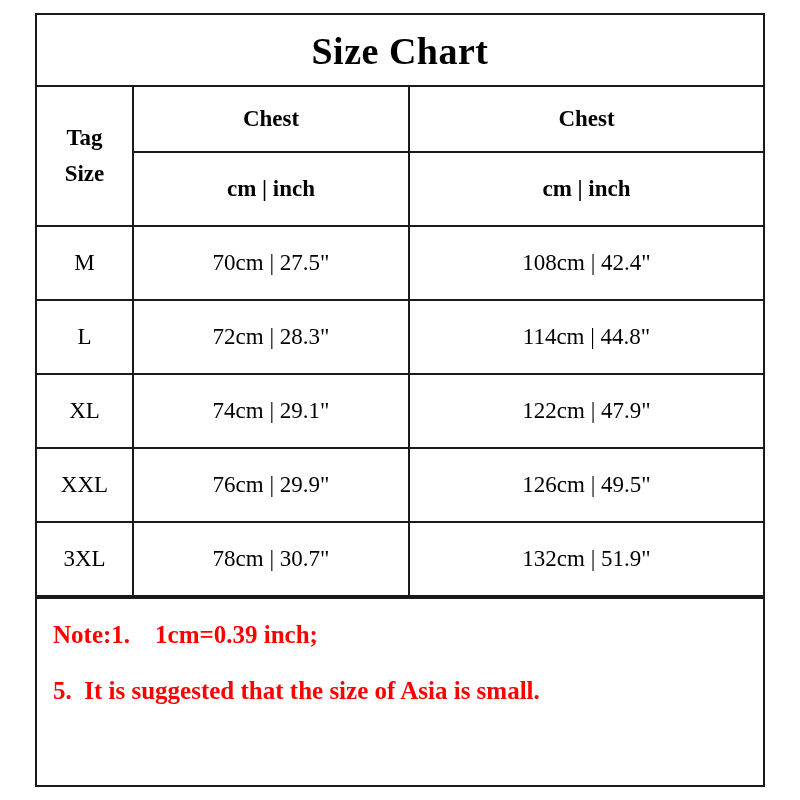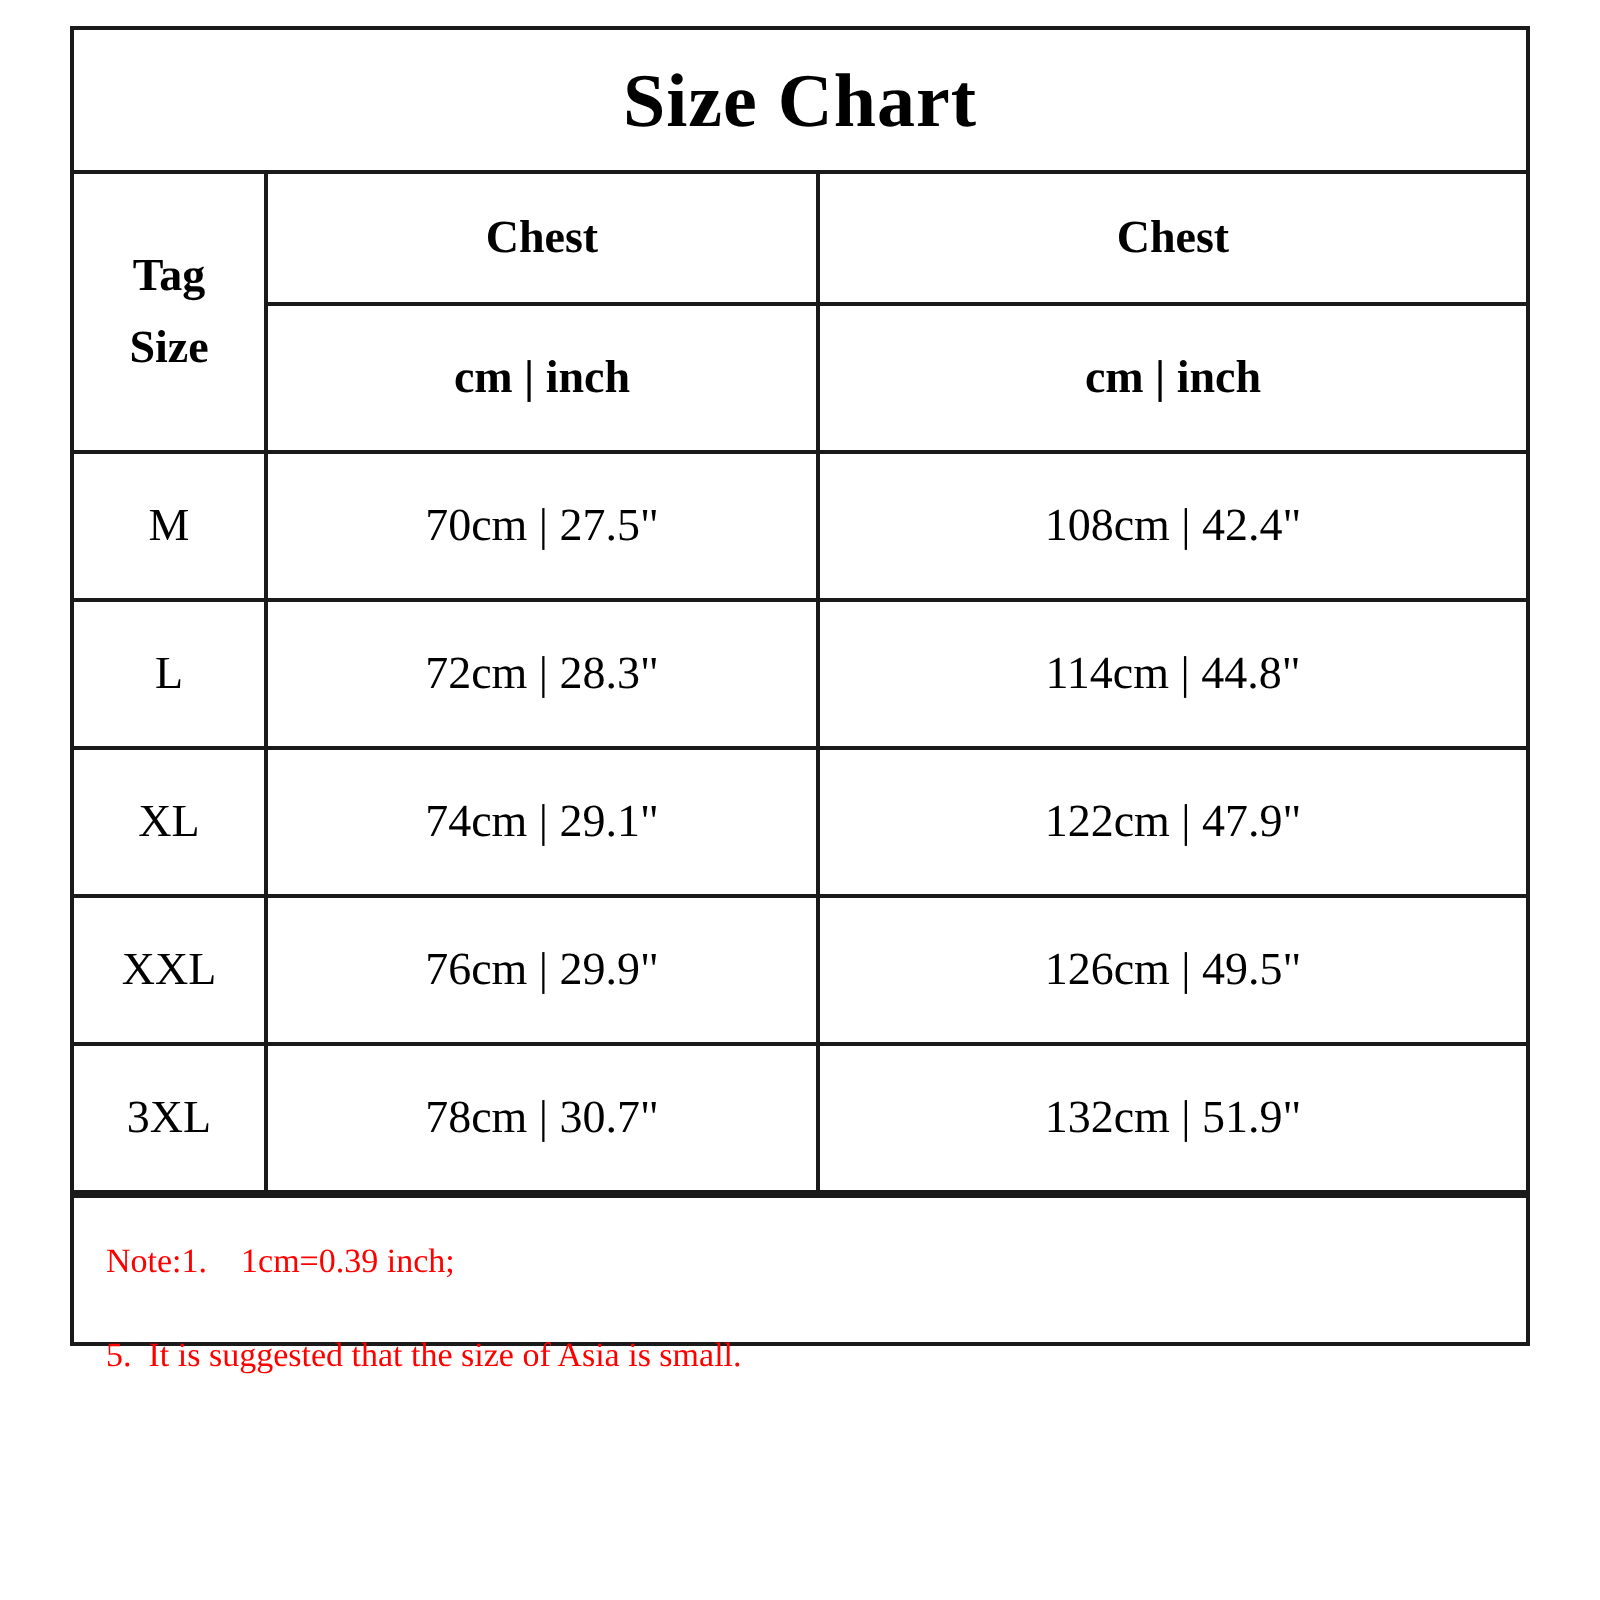--- a/index.html
+++ b/index.html
@@ -19,21 +19,21 @@
     width: 800px;
     height: 800px;
     background: #ffffff;
     box-sizing: border-box;
   }
   .chart-frame {
     position: absolute;
     left: 35px;
     top: 13px;
     width: 730px;
-    height: 660px;
+    height: 774px;
     border: 2px solid #1a1a1a;
     box-sizing: border-box;
     background: #ffffff;
     display: flex;
     flex-direction: column;
   }
   .chart-title {
     height: 72px;
     line-height: 72px;
     text-align: center;
@@ -82,22 +82,23 @@
   .body-row td {
     height: 72px;
     font-size: 25px;
   }
   .notes {
     flex: 1;
     border-top: 2px solid #1a1a1a;
     padding: 22px 24px 0 16px;
     box-sizing: border-box;
     color: #ff0000;
-    font-size: 17px;
+    font-size: 25px;
     line-height: 1.15;
+    font-weight: bold;
   }
   .note-line {
     margin-bottom: 27px;
     white-space: pre;
     color: #ff0000;
   }
 </style>
 </head>
 <body>
 

